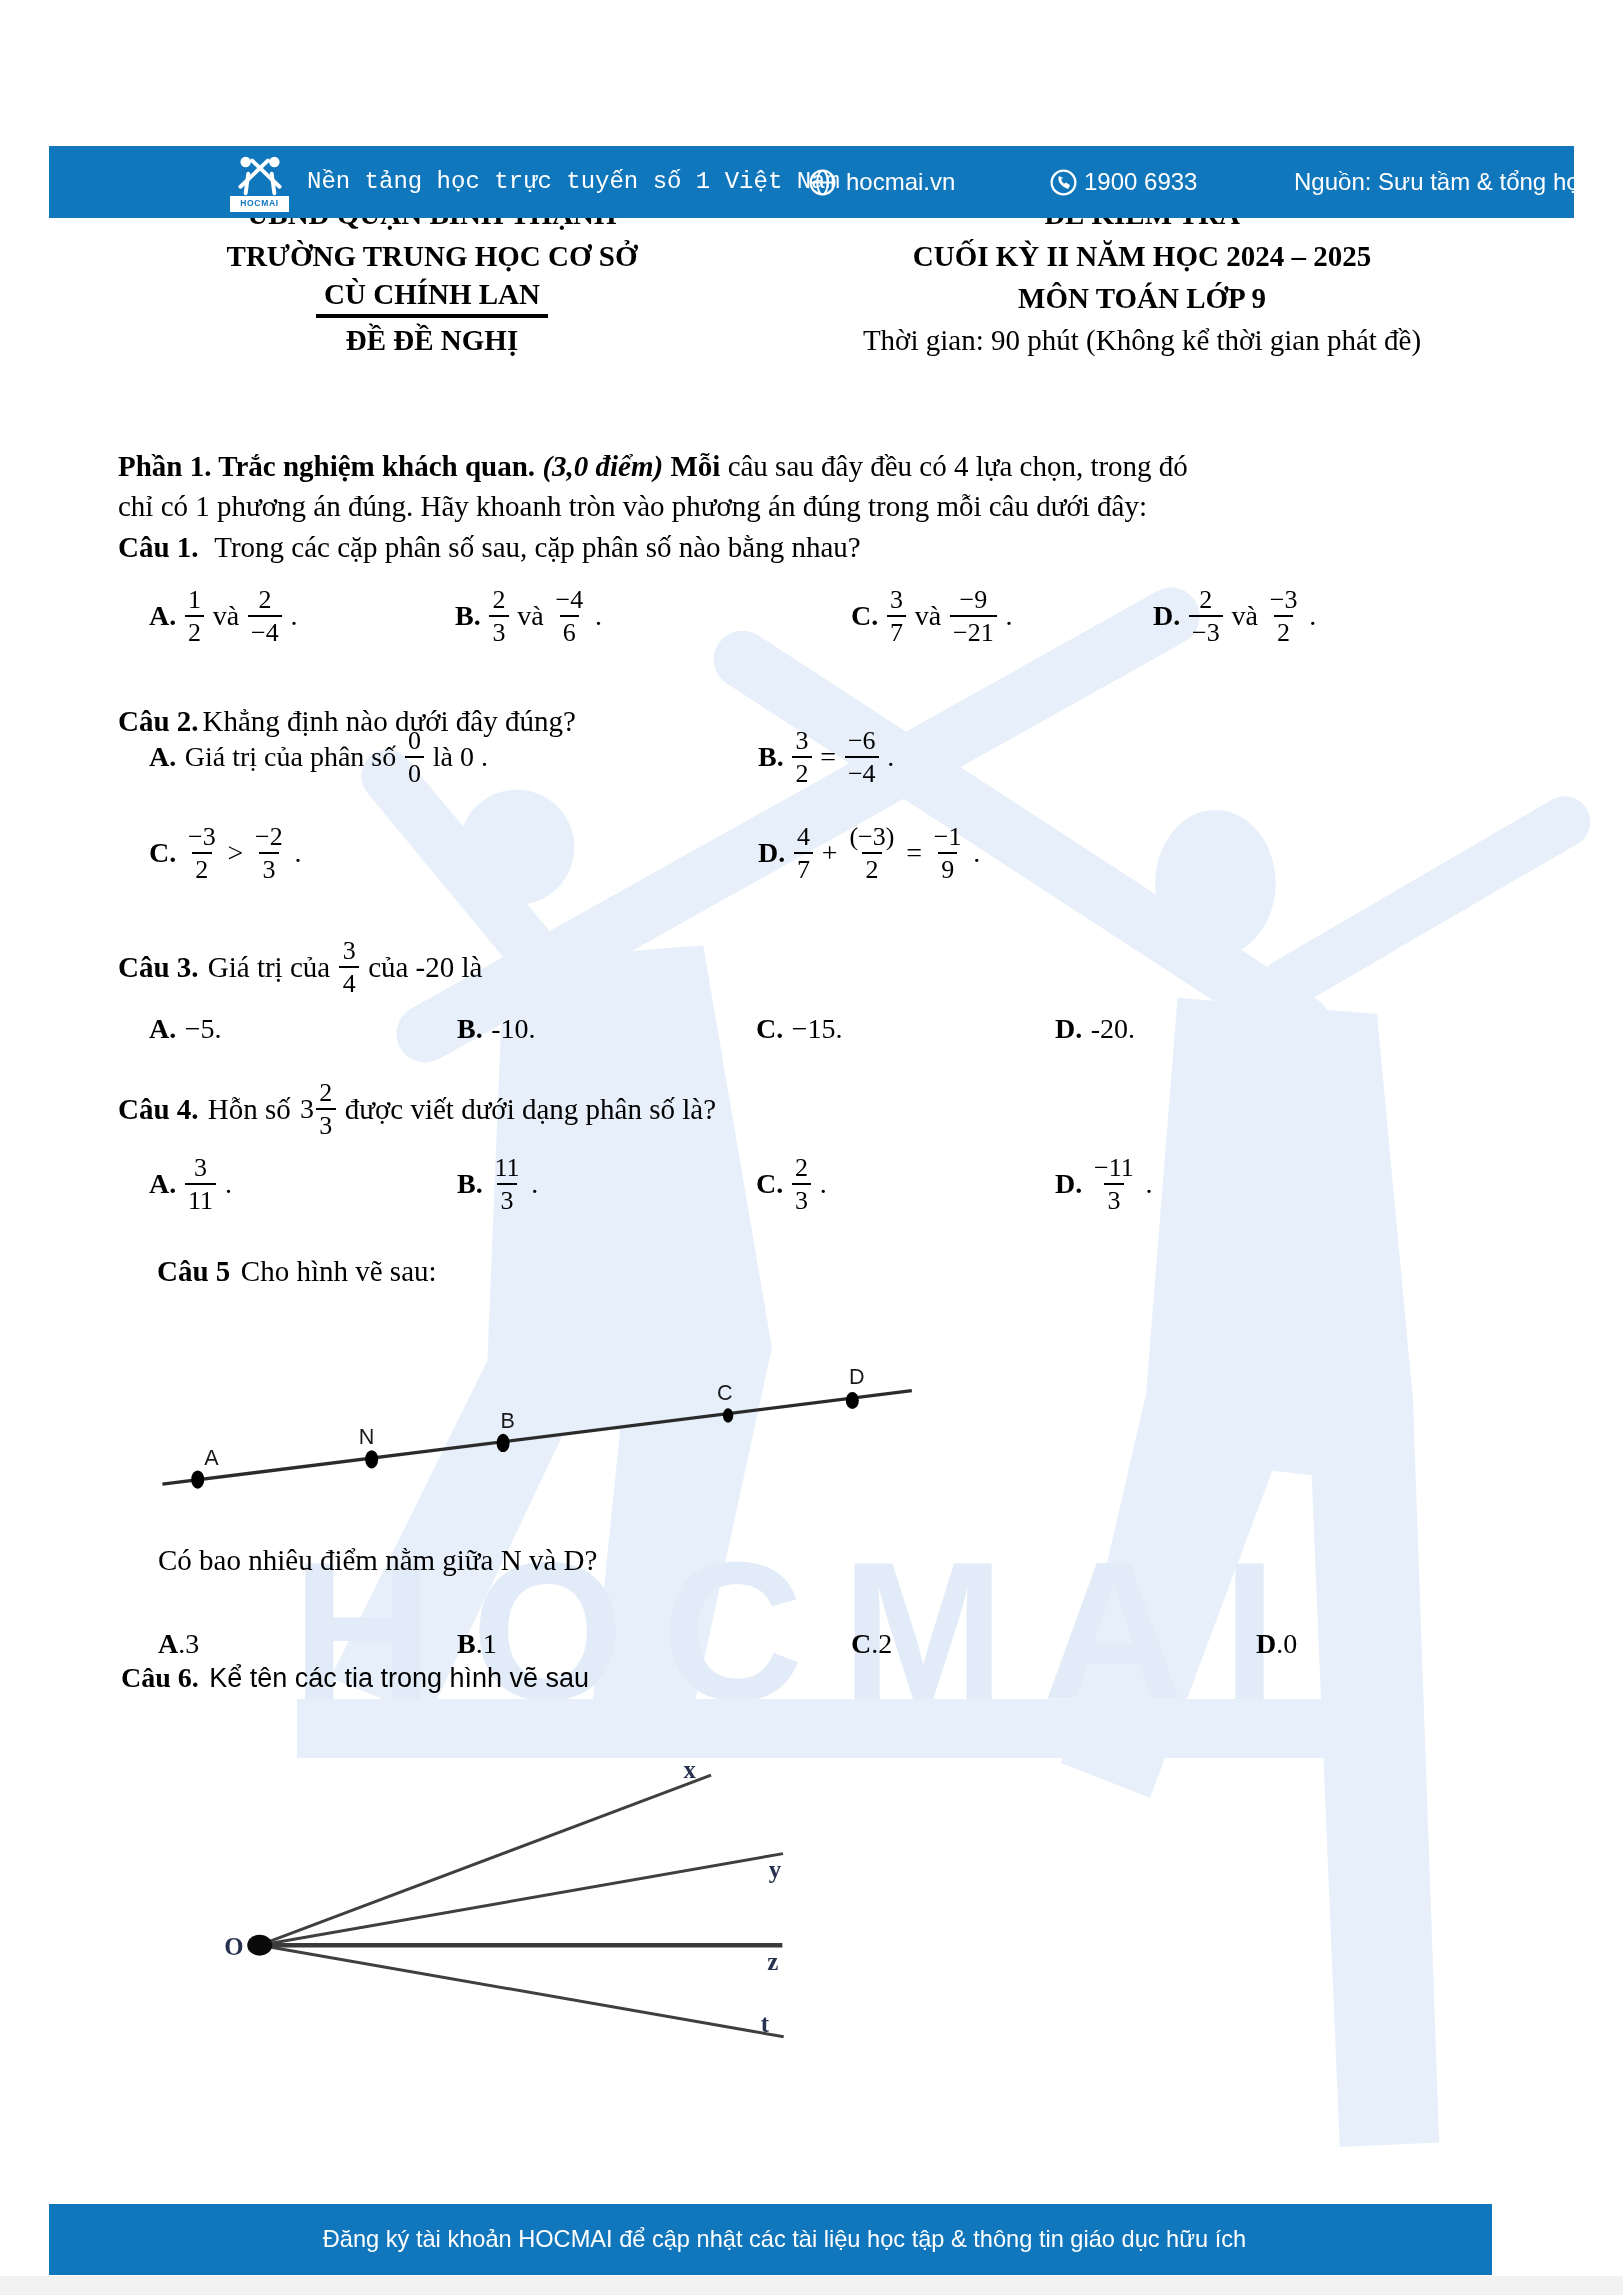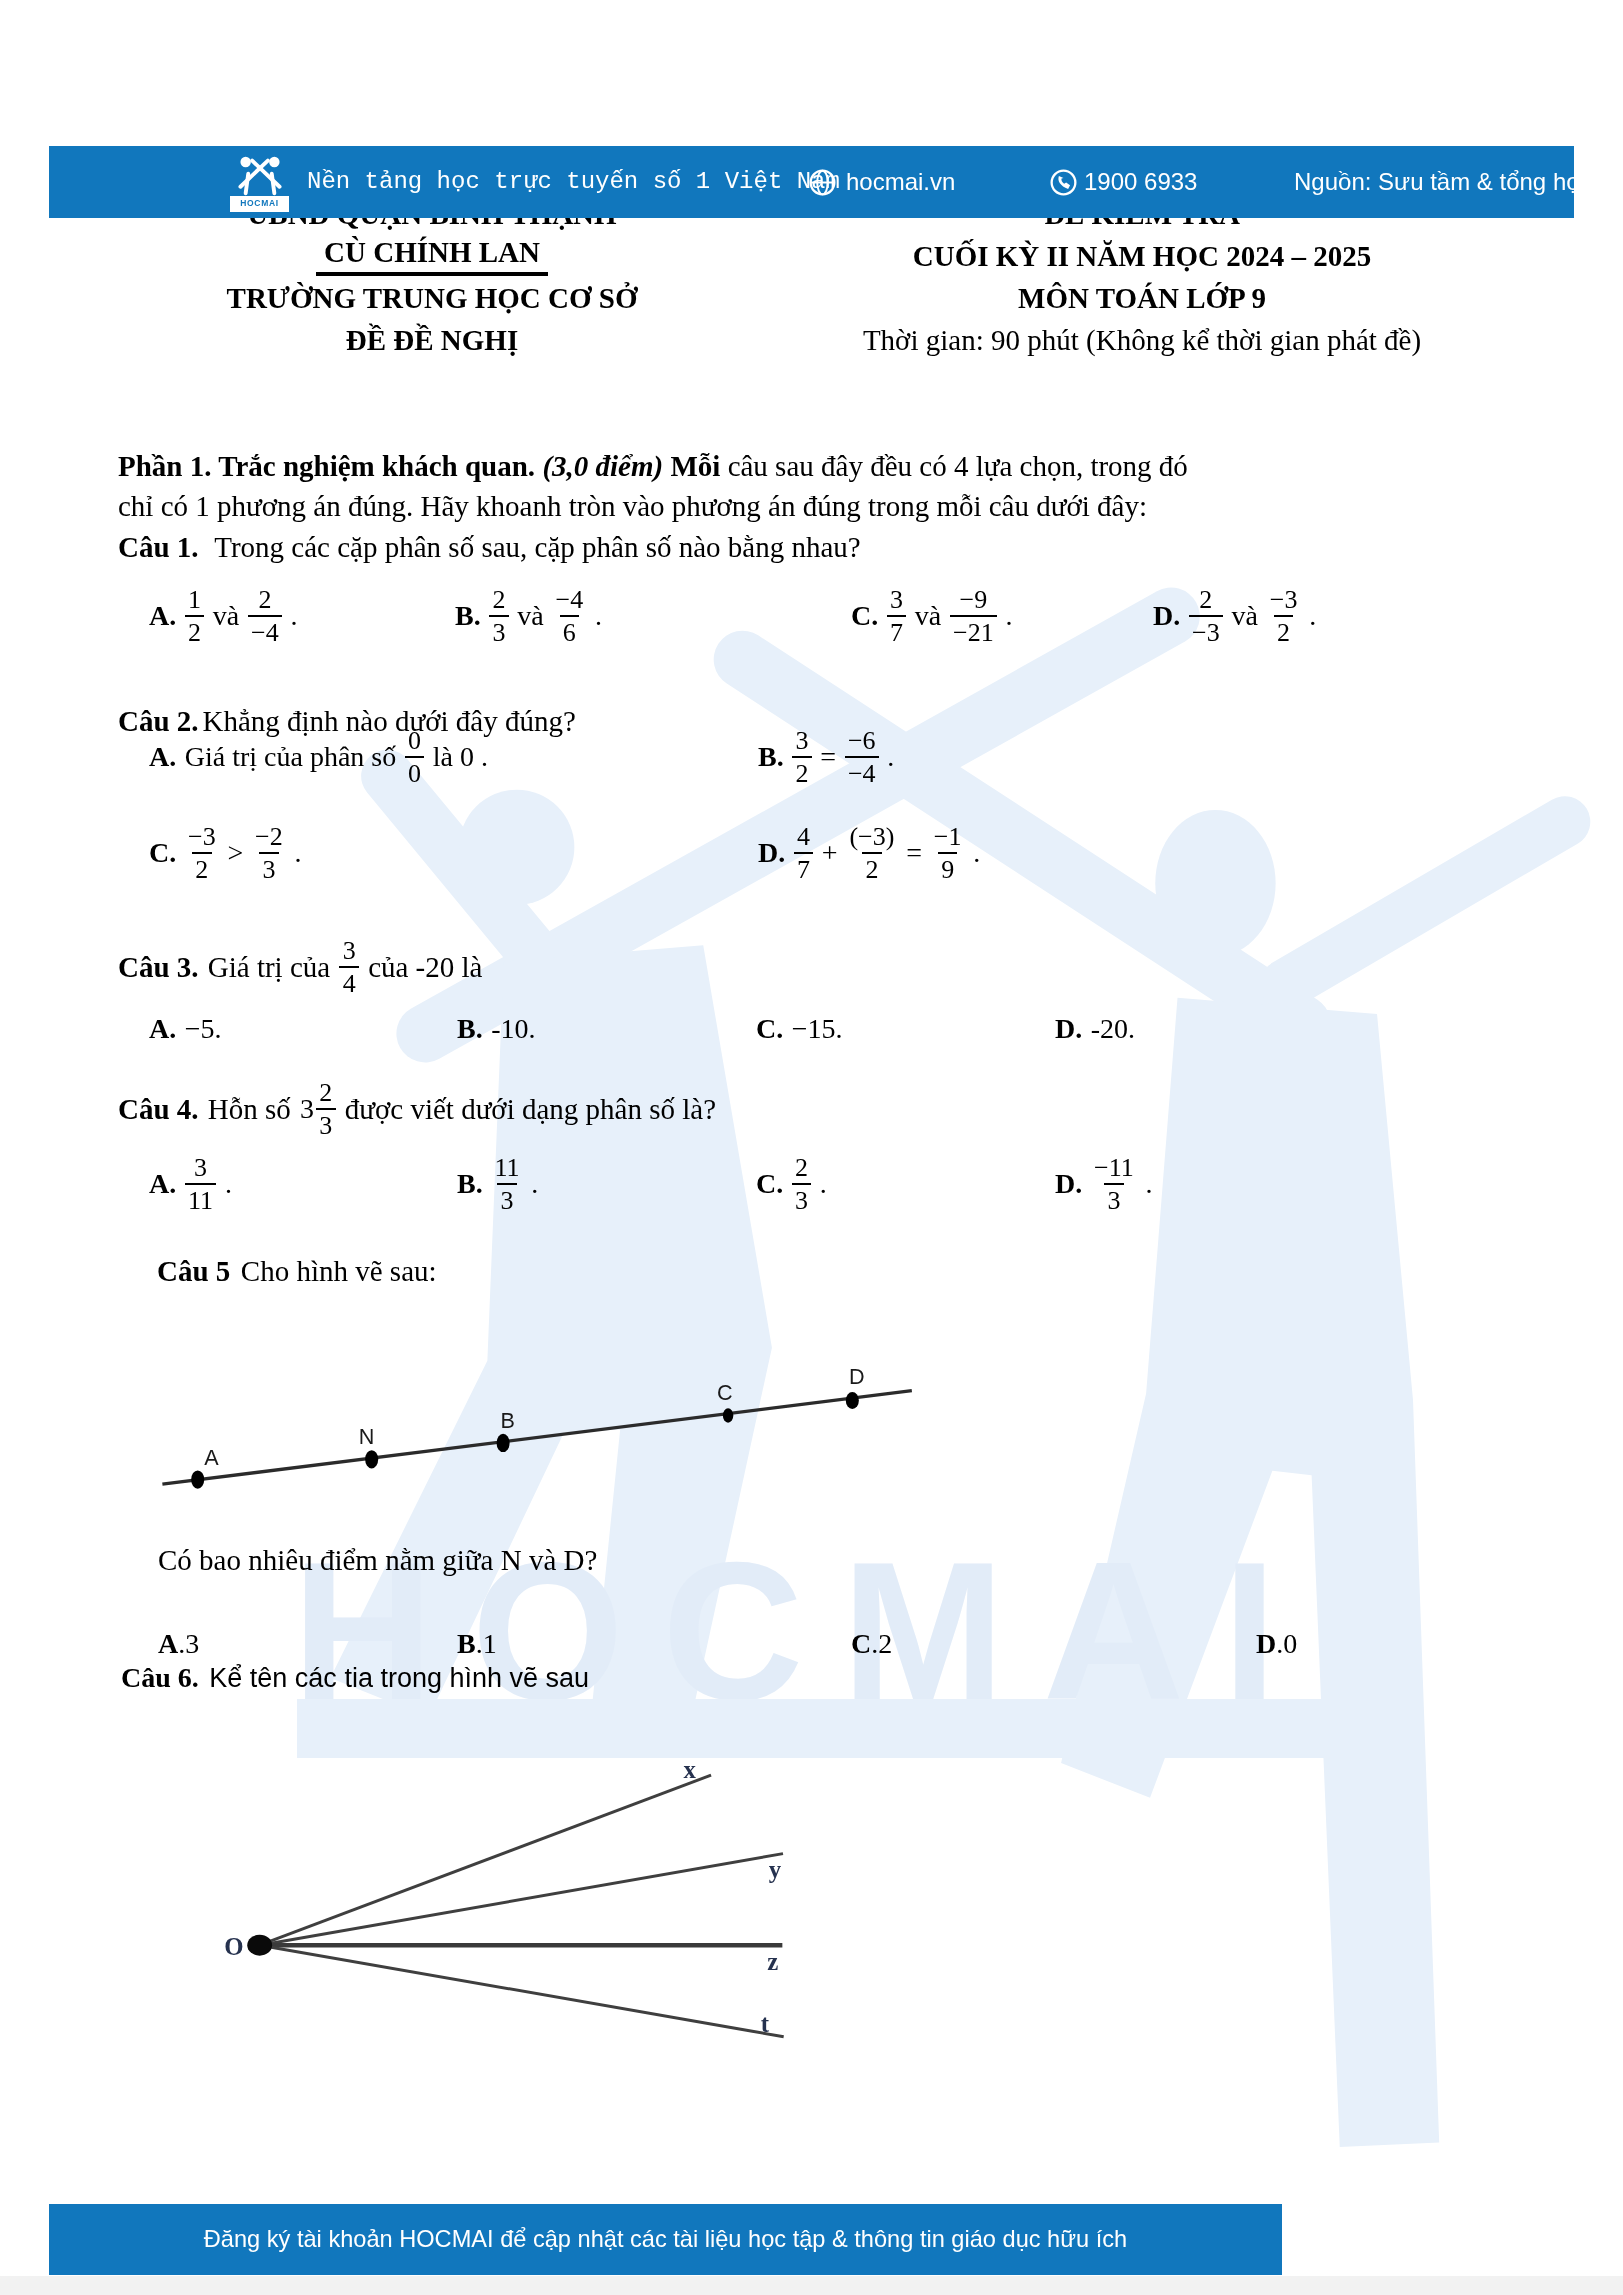--- a/index.html
+++ b/index.html
@@ -6,22 +6,22 @@
   .page{position:relative;width:1623px;height:2295px;background:#fff;overflow:hidden;
         font-family:"Liberation Serif",serif;color:#000;}
   
   .wm{position:absolute;left:0;top:0;z-index:0;pointer-events:none;}
   .wm-word{position:absolute;left:292px;top:1534px;z-index:0;
            font-family:"Liberation Sans",sans-serif;font-weight:bold;
            font-size:196px;line-height:196px;letter-spacing:38px;color:#e2ecf8;}
   .wm-band{position:absolute;left:297px;top:1699px;width:1112px;height:59px;background:#e7f0fa;z-index:0;}
   
   .top-banner{position:absolute;left:49px;top:146px;width:1525px;height:72px;z-index:6;}
-  .bottom-banner{position:absolute;left:49px;top:2204px;width:1233px;height:71px;z-index:6;
-                 display:flex;align-items:center;justify-content:center;}
+  .bottom-banner{position:absolute;left:49px;top:2204px;width:1415px;height:71px;z-index:6;
+                 display:flex;align-items:center;justify-content:center;padding-left:28px;}
   .banner-bg{background:#1177bd;}
   .banner-item{position:absolute;color:#fff;font-family:"Liberation Sans",sans-serif;
                font-size:24px;line-height:72px;white-space:nowrap;}
   .logo{position:absolute;left:181px;top:7.9px;width:60px;height:60px;}
   .logo-box{position:absolute;left:0px;top:42px;width:59px;height:15.7px;background:#fff;
             display:flex;align-items:center;justify-content:center;}
   .logo-box span{font-family:"Liberation Sans",sans-serif;font-size:8.5px;font-weight:bold;
                  letter-spacing:0.7px;color:#1177bd;line-height:8.5px;}
   .bottom-banner .btxt{color:#fff;font-family:"Liberation Sans",sans-serif;font-size:23.6px;}
   .footer-strip{position:absolute;left:0;top:2276px;width:1623px;height:19.6px;background:#f2f2f2;}
@@ -100,24 +100,24 @@
     <svg style="position:absolute;left:1000px;top:22px;" width="29" height="29" viewBox="0 0 44 44">
       <circle cx="22" cy="22" r="18" fill="none" stroke="#fff" stroke-width="3.5"></circle>
       <path d="M15 12 q-4 12 14 20 l3 -6 l-6 -4 l-3 2 q-5 -4 -4 -8 l3 -1 z" fill="#fff"></path>
     </svg>
     <div class="banner-item" style="left:1035px;">1900 6933</div>
     <div class="banner-item" style="left:1245px;text-align:center;">Nguồn: Sưu tầm &amp; tổng hợp</div>
   </div>
 
   <div class="hdr hdr-left">
     <div class="ln">UBND QUẬN BÌNH THẠNH</div>
+    <div class="ln">TRƯỜNG TRUNG HỌC CƠ SỞ</div>
     <div class="ln">
         <span class="u-line">CÙ CHÍNH LAN</span>
       </div>
-    <div class="ln">TRƯỜNG TRUNG HỌC CƠ SỞ</div>
     <div class="ln">ĐỀ ĐỀ NGHỊ</div>
   </div>
   <div class="hdr hdr-right">
     <div class="ln">ĐỀ KIỂM TRA</div>
     <div class="ln">CUỐI KỲ II NĂM HỌC 2024 – 2025</div>
     <div class="ln">MÔN TOÁN LỚP 9</div>
     <div class="ln regular">Thời gian: 90 phút (Không kể thời gian phát đề)</div>
   </div>
 
   <div class="para" style="top:446px;">

